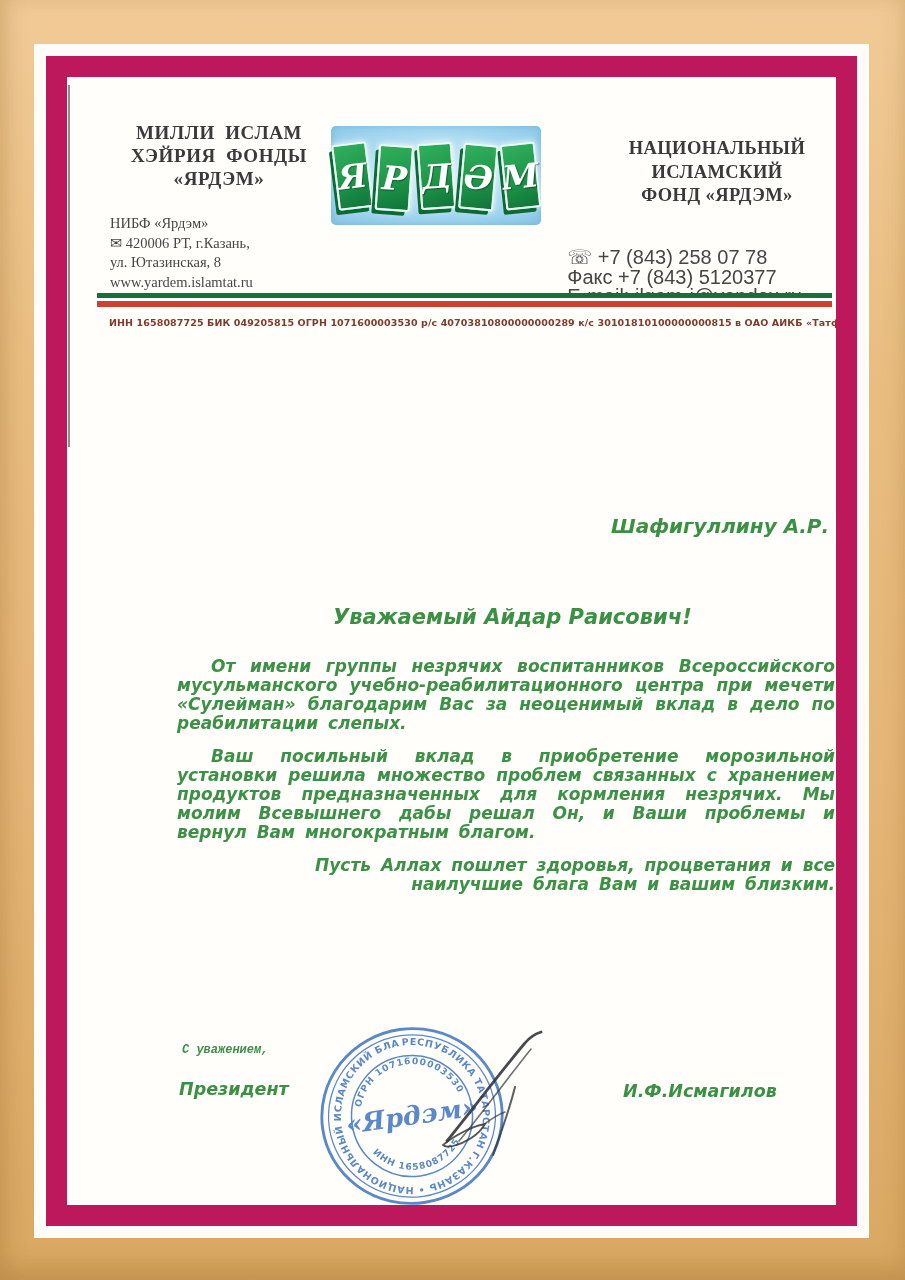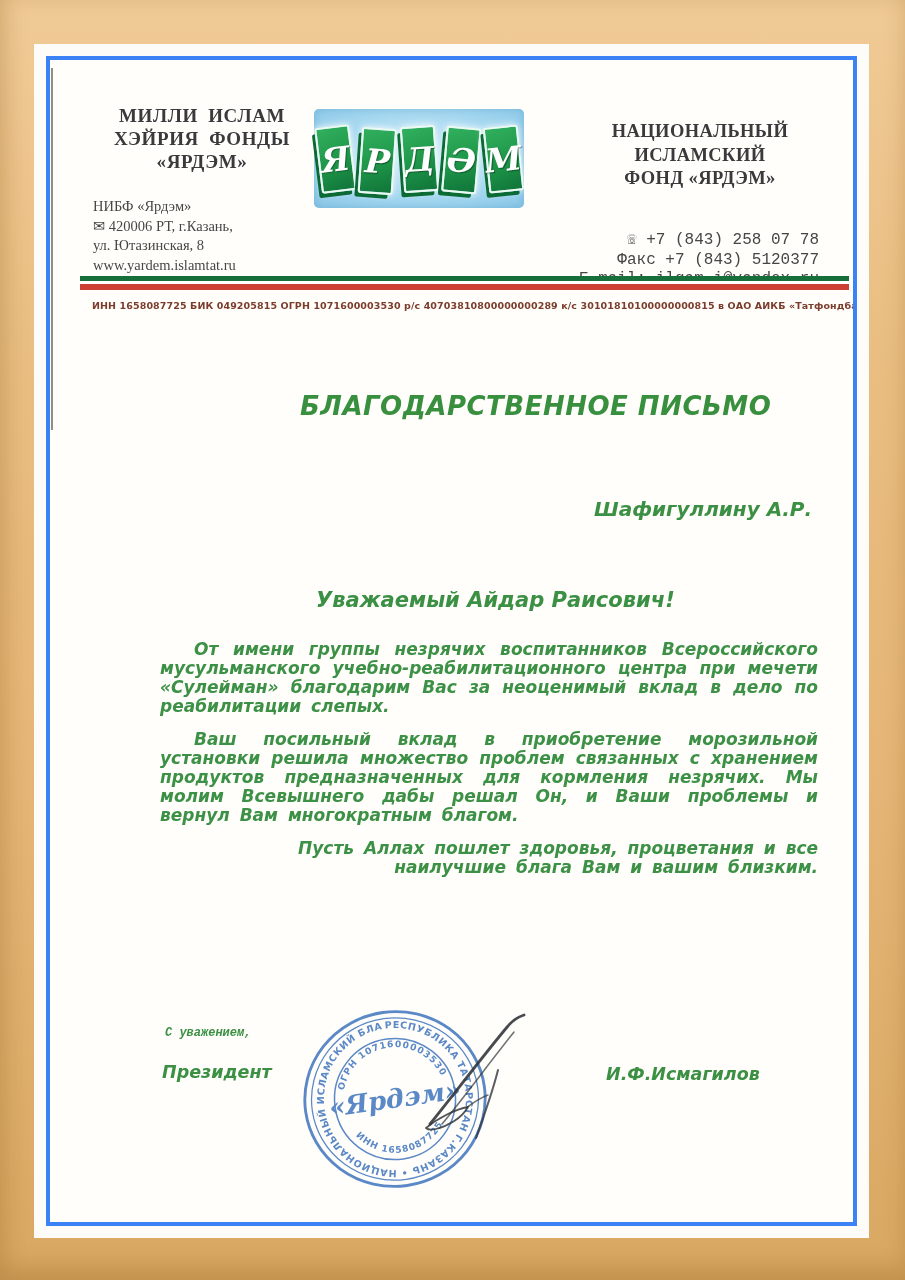--- a/index.html
+++ b/index.html
@@ -5,21 +5,21 @@
   html,body{margin:0;padding:0;background:#e6ba7c;}
   .canvas{
     width:905px;height:1280px;box-sizing:border-box;
     padding:44px 36px 42px 34px;
     background:linear-gradient(180deg,#f0ca96 0%,#e9bd80 30%,#e4b576 62%,#d9a862 100%);
     position:relative;
     font-family:"DejaVu Sans",sans-serif;
     box-shadow:inset 0 -14px 22px rgba(140,95,30,.25), inset 10px 0 18px rgba(160,110,40,.12);
   }
   .mat{background:#fdfcf8;height:100%;box-sizing:border-box;padding:12px;}
-  .gold-frame{background:#3b82f6;height:100%;box-sizing:border-box;padding:4px;}
+  .gold-frame{background:#be185d;height:100%;box-sizing:border-box;padding:21px;}
   .page{background:#fffefb;height:100%;position:relative;overflow:hidden;}
 
   .abs{position:absolute;}
   .scan-edge{position:absolute;left:1px;top:8px;width:2px;height:362px;background:rgba(55,50,45,.55);}
 
   
   .org-left{left:38px;top:44px;width:228px;text-align:center;
     font-family:"Liberation Serif","DejaVu Serif",serif;font-weight:bold;
     font-size:19px;line-height:23px;color:#3a3a3c;letter-spacing:.6px;word-spacing:5px;}
   .contacts-left{left:43px;top:137px;font-family:"Liberation Serif","DejaVu Serif",serif;
@@ -36,23 +36,23 @@
     font-family:"DejaVu Serif",serif;font-weight:bold;font-style:italic;
     font-size:33px;color:#ffffff;text-shadow:1px 1px 1px rgba(0,0,0,.35);}
   .tile:nth-child(1){transform:rotate(-7deg);}
   .tile:nth-child(2){transform:rotate(4deg) translateY(2px);}
   .tile:nth-child(3){transform:rotate(-4deg);}
   .tile:nth-child(4){transform:rotate(5deg) translateY(1px);}
   .tile:nth-child(5){transform:rotate(-6deg);}
   .org-right{left:496px;top:60px;width:308px;text-align:center;
     font-family:"Liberation Serif","DejaVu Serif",serif;font-weight:bold;
     font-size:18.5px;line-height:23.5px;color:#3a3a3c;letter-spacing:.4px;}
-  .contacts-right{right:34px;top:171px;text-align:right;
-    font-family:Liberation Mono, monospace;
-    font-size:16px;line-height:19.5px;color:#474644;}
+  .contacts-right{right:34px;top:171px;text-align:left;
+    font-family:Liberation Sans, sans-serif;
+    font-size:20px;line-height:19.5px;color:#474644;}
 
   
   .band{left:30px;right:4px;top:216px;}
   .band .g{height:5px;background:#17703b;}
   .band .w{height:3px;background:#ffffff;}
   .band .r{height:6px;background:#cd4036;}
 
   .requisites{left:42px;top:240px;width:720px;white-space:nowrap;
     font-size:9.5px;font-weight:bold;color:#7c3c2b;letter-spacing:.1px;}
   .refline{left:32px;top:264px;font-size:15.5px;font-weight:bold;color:#7c3c2b;}
@@ -126,21 +126,20 @@
 
         <div class="abs band">
           <div class="g"></div>
           <div class="w"></div>
           <div class="r"></div>
         </div>
 
         <div class="abs requisites">ИНН 1658087725 БИК 049205815 ОГРН 1071600003530 р/с 40703810800000000289 к/с 30101810100000000815 в ОАО АИКБ «Татфондбанк» г. Казань</div>
 
 
-        <div class="abs title">БЛАГОДАРСТВЕННОЕ ПИСЬМО</div>
 
         <div class="abs addressee">Шафигуллину А.Р.</div>
 
         <div class="abs salutation">Уважаемый Айдар Раисович!</div>
 
         <div class="abs bodytext">
           <p>От имени группы незрячих воспитанников Всероссийского мусульманского учебно-реабилитационного центра при мечети «Сулейман» благодарим Вас за неоценимый вклад в дело по реабилитации слепых.</p>
           <p>Ваш посильный вклад в приобретение морозильной установки решила множество проблем связанных с хранением продуктов предназначенных для кормления незрячих. Мы молим Всевышнего дабы решал Он, и Ваши проблемы и вернул Вам многократным благом.</p>
           <p>Пусть Аллах пошлет здоровья, процветания и все наилучшие блага Вам и вашим близким.</p>
         </div>

